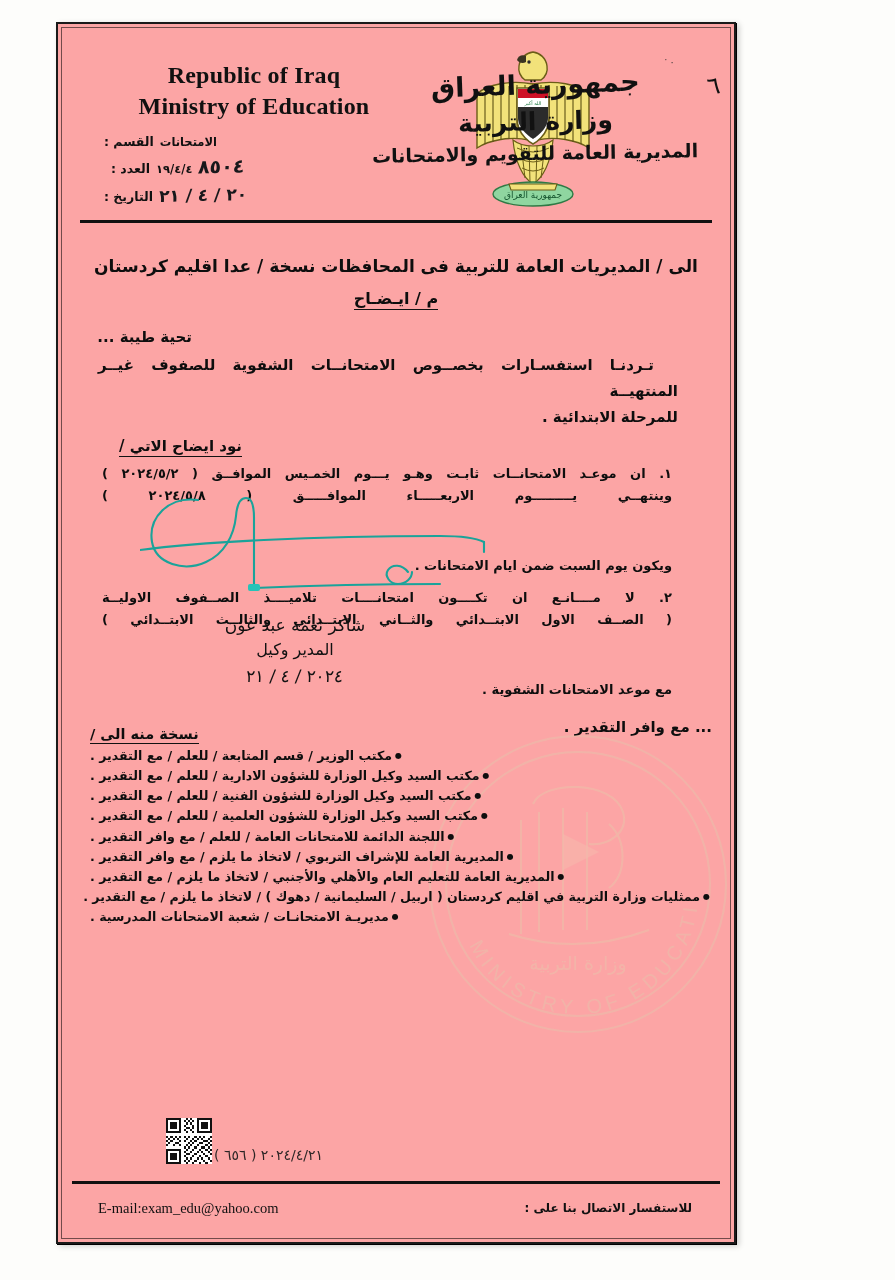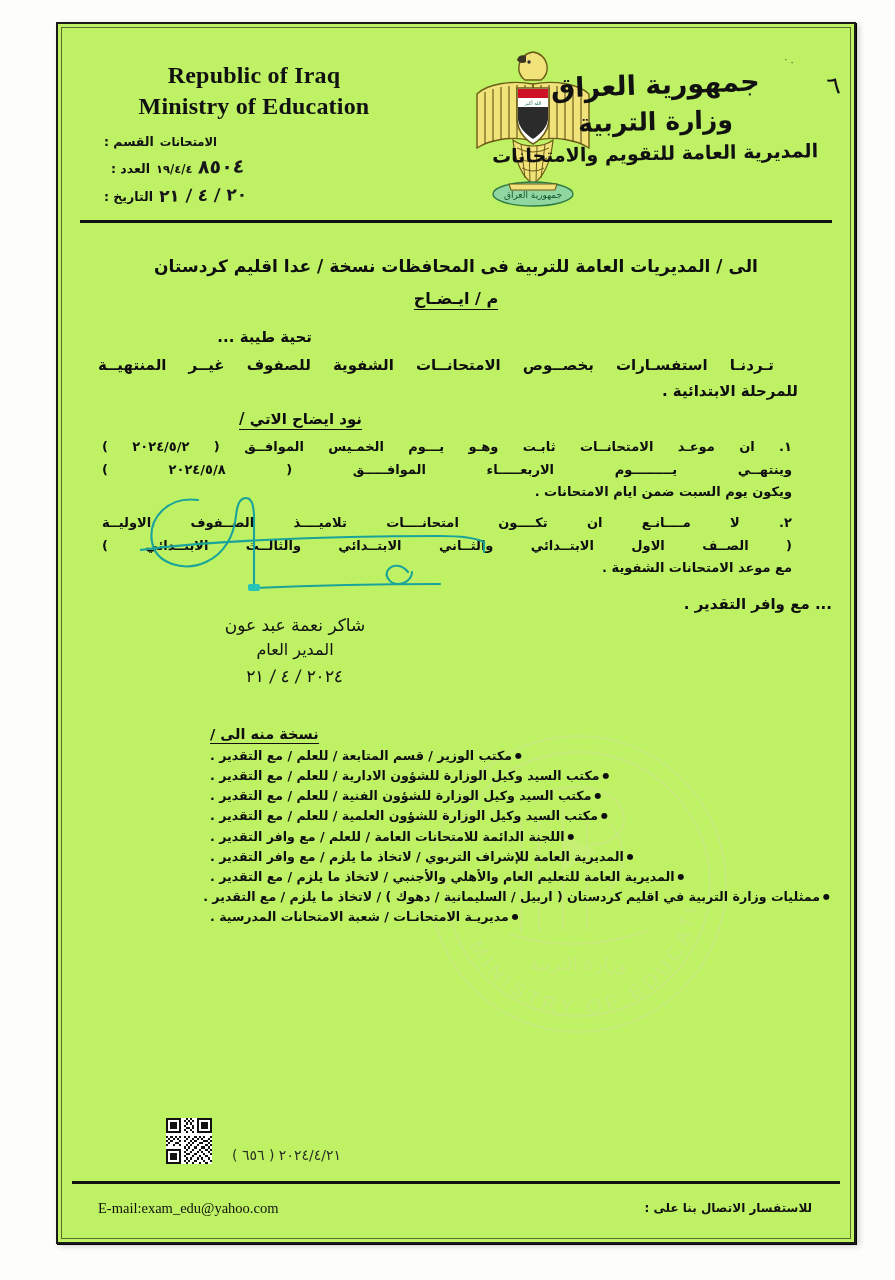--- a/index.html
+++ b/index.html
@@ -19,25 +19,25 @@
   
   .scan {
     position: absolute;
     inset: 0;
     background: #fdfdfb;
   }
   .page-frame {
     position: absolute;
     left: 56px;
     top: 22px;
-    width: 800px;
+    width: 680px;
     height: 1222px;
     border: 2px solid #1a1a1a;
     box-shadow: 1px 1px 0 #000, 3px 2px 6px rgba(0,0,0,.20);
-    background: #bef264;
+    background: #fca5a5;
     box-sizing: border-box;
   }
   .page-frame::after{
     content:"";
     position:absolute;
     left:3px; right:3px; top:3px; bottom:3px;
     border:1px solid rgba(0,0,0,.55);
     pointer-events:none;
   }
 
@@ -196,21 +196,21 @@
   ol.items { list-style: none; margin: 8px 0 0 0; padding: 0; }
   ol.items > li { margin-bottom: 9px; }
   .it-line {
     font-size: 13px;
     line-height: 1.72;
     text-align: justify;
     text-align-last: justify;
     padding: 0 40px 0 22px;
     letter-spacing: .3px;
   }
-  .it-line.plain { text-align: left; text-align-last: right; }
+  .it-line.plain { text-align: left; text-align-last: right; margin-top: 48px; }
   .closing {
     margin-top: 16px;
     text-align: right;
     font-size: 15px;
     padding-left: 110px;
   }
 
   
   .sig-wrap {
     position: absolute;
@@ -283,21 +283,21 @@
     vertical-align: 2px;
   }
 
   
   .qr-area {
     position: absolute;
     left: 108px;
     bottom: 78px;
     display: flex;
     align-items: flex-end;
-    gap: 20px;
+    gap: 2px;
   }
   .qr { width: 46px; height: 46px; display:block; }
   .qr-stamp {
     font-family: "DejaVu Sans", sans-serif;
     font-size: 14px;
     color: #1a1a1a;
     letter-spacing: .5px;
     padding-bottom: 1px;
     direction: ltr;
     opacity: .92;
@@ -471,21 +471,21 @@
           <path d="M0 58 C60 50 170 44 300 44 C322 44 336 46 344 50"></path>
           <path d="M114 96 C160 94 240 92 300 92"></path>
           <path d="M344 50 L344 60"></path>
           <path d="M268 80 C262 72 252 72 248 78 C244 84 250 92 258 92 C266 92 272 86 272 80"></path>
         </g>
         <rect x="108" y="92" width="12" height="7" rx="2" fill="#27c3b8"></rect>
       </svg>
 
       <div class="sig-name">
         <div>شاكر نعمة عبد عون</div>
-        <div class="sig-role">المدير العام</div>
+        <div class="sig-role">المدير وكيل</div>
         <div><span class="sig-date">٢٠٢٤ / ٤ / ٢١</span></div>
       </div>
     </div>
 
     <div class="watermark">
       <svg viewBox="0 0 330 320" width="330" height="320" aria-hidden="true">
         <g fill="none" stroke="#d8d6b0" stroke-width="2">
           <circle cx="165" cy="160" r="148"></circle>
           <circle cx="165" cy="160" r="132"></circle>
         </g>

